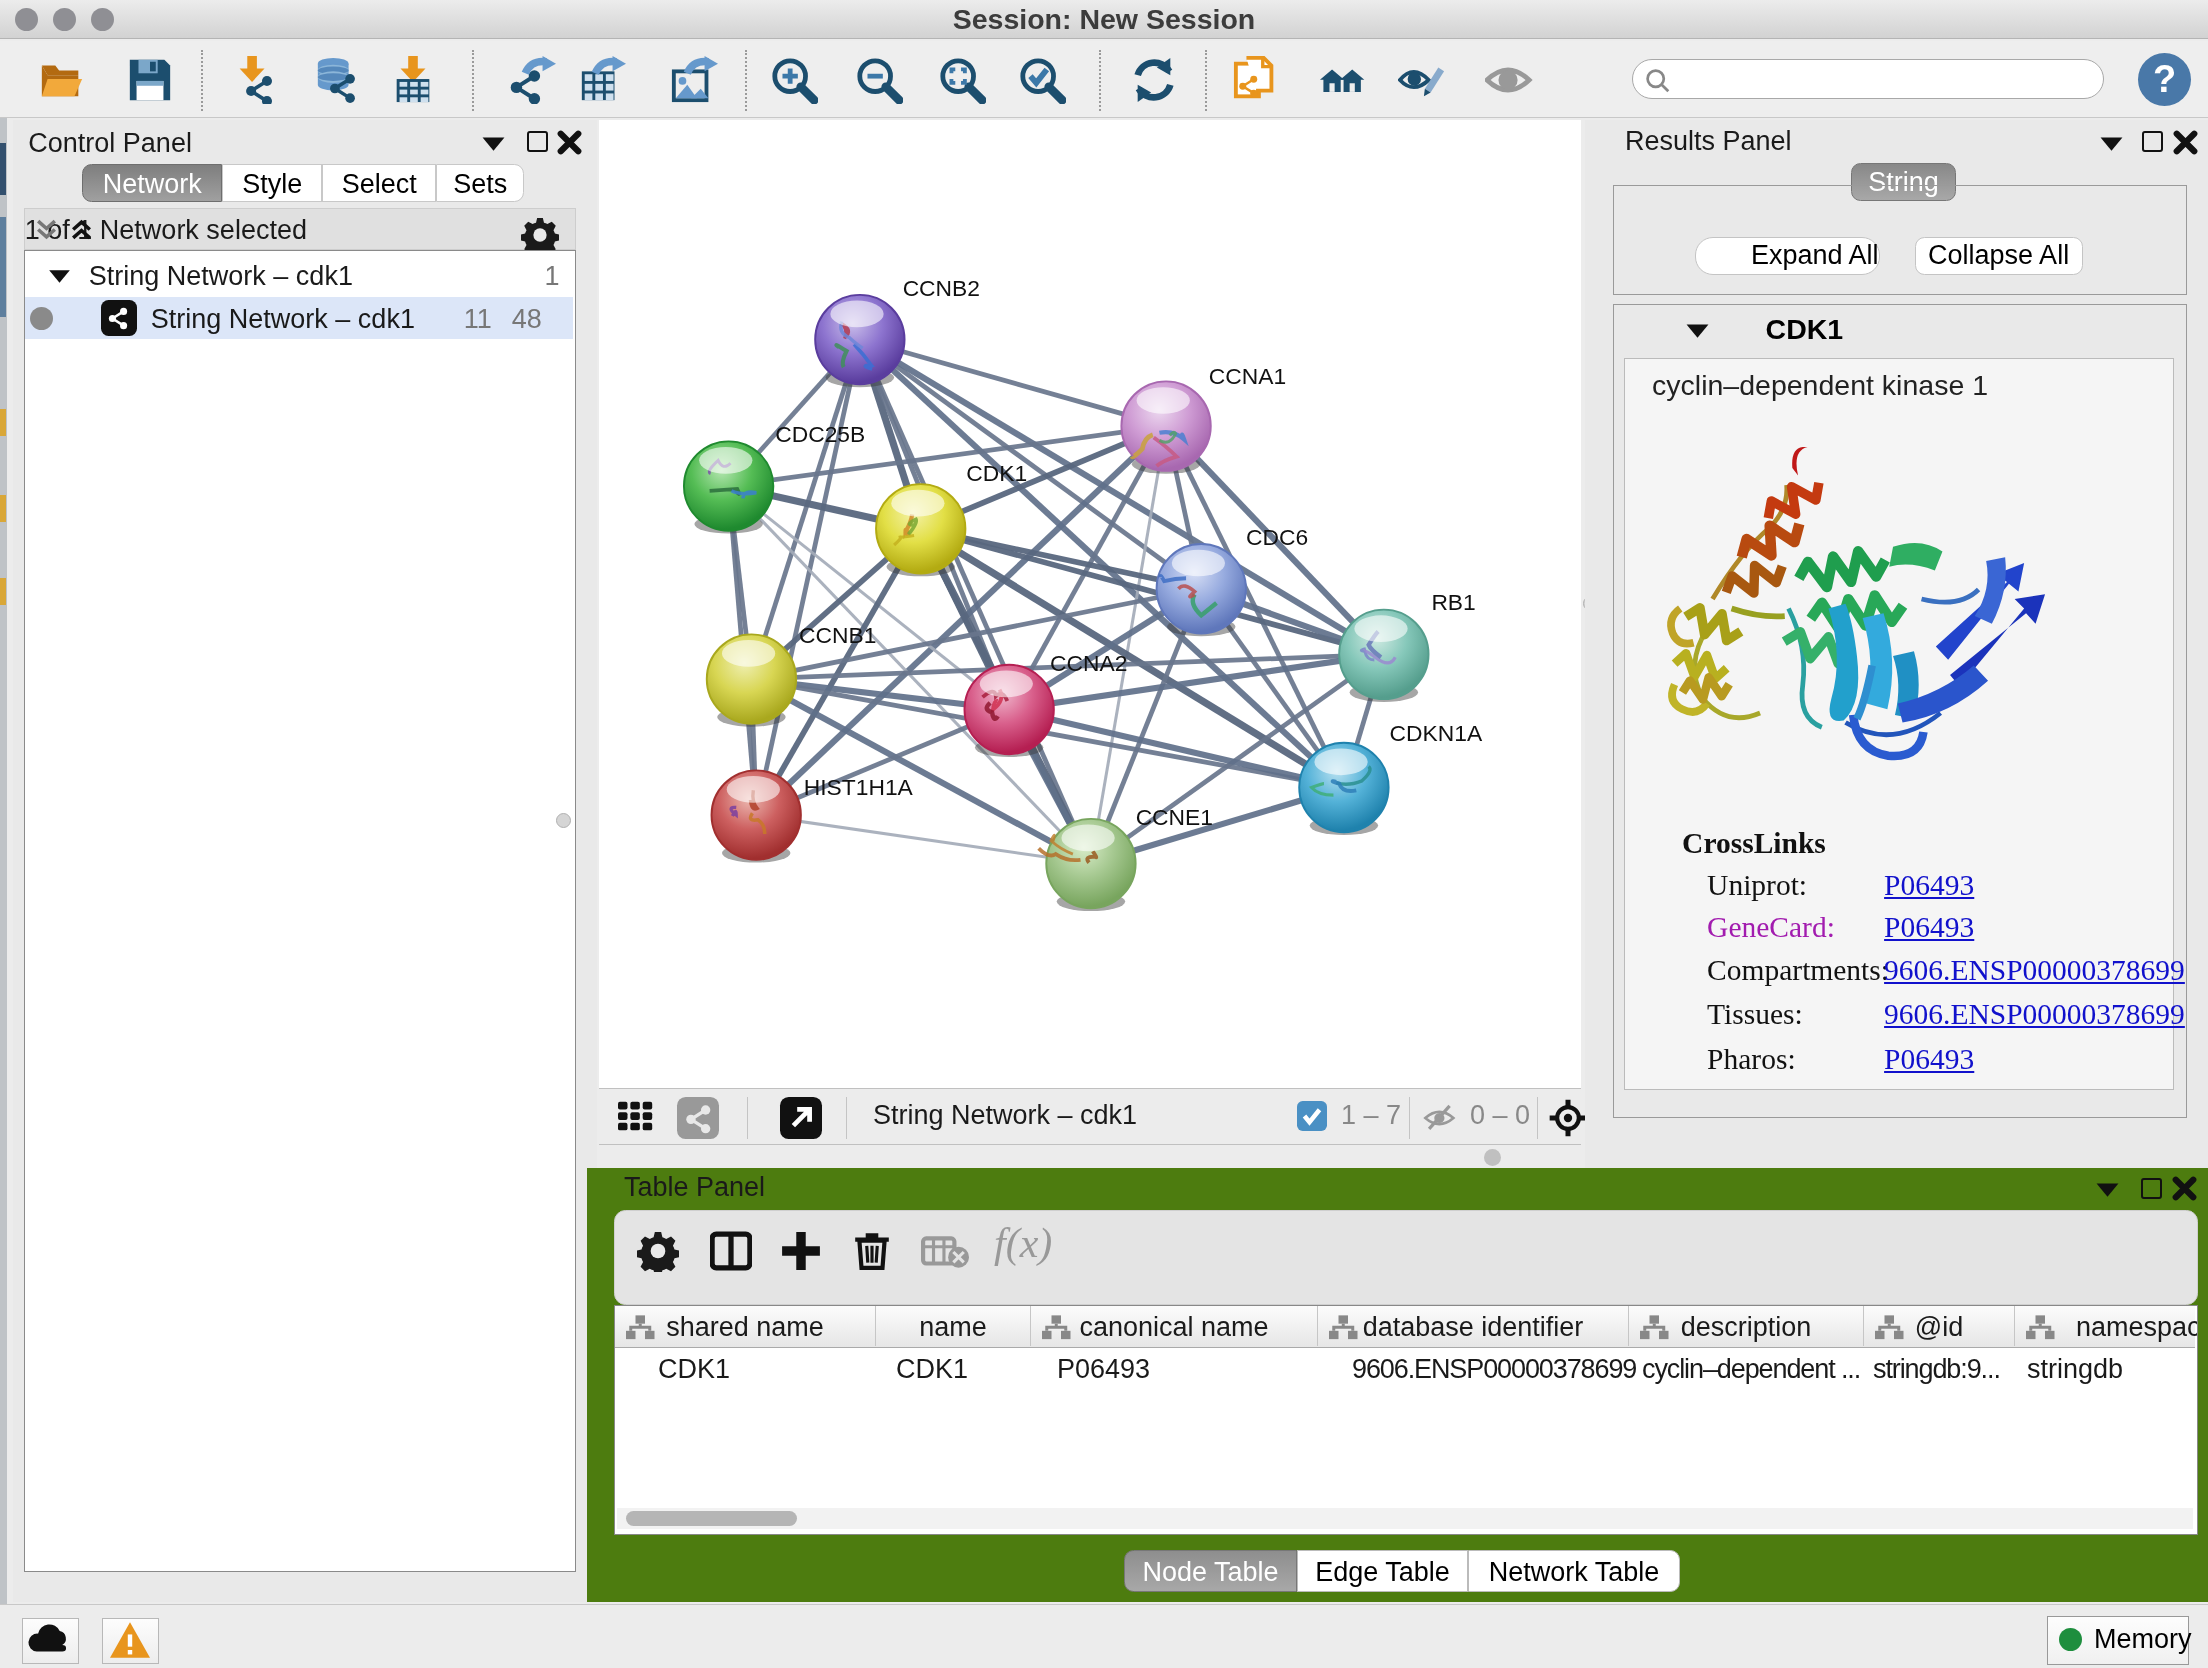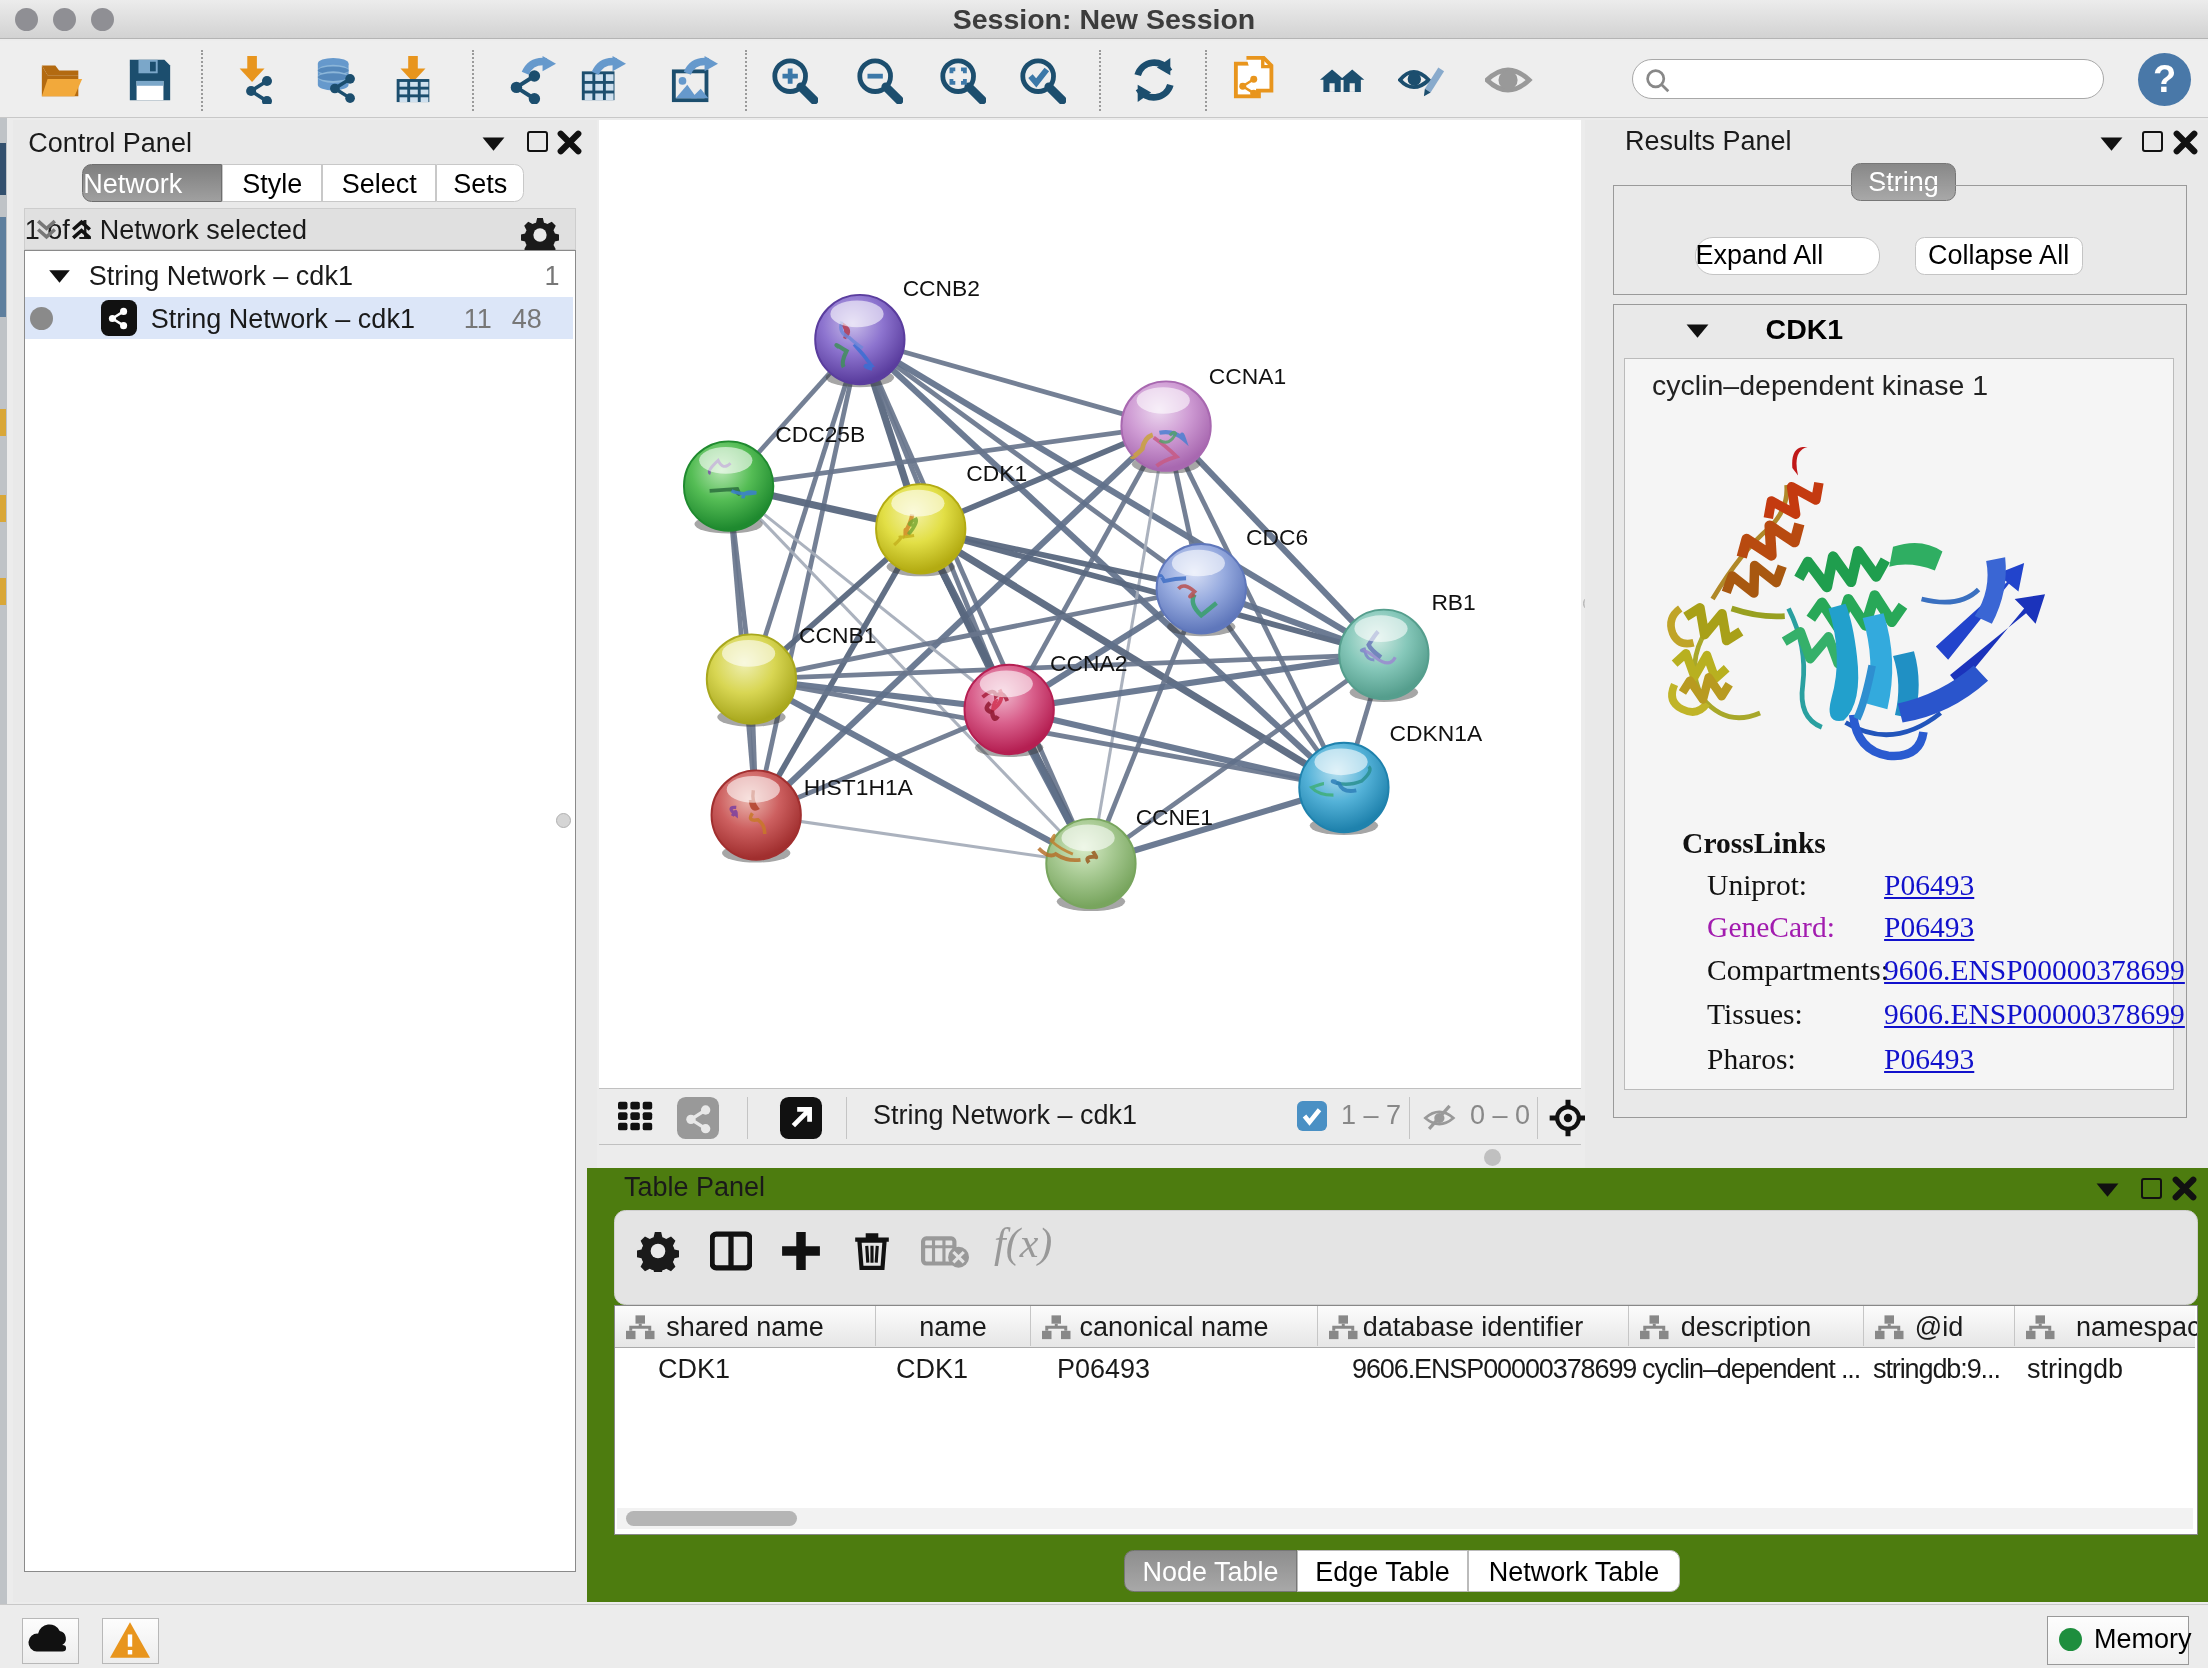--- a/index.html
+++ b/index.html
@@ -180,21 +180,21 @@
 <div class="abs" style="left:13.3px;top:120px;width:584px;height:1482px;background:#e9e9e9">
     <div class="abs t28" style="left:15px;top:7.6px">Control Panel</div>
     <svg viewBox="0 0 20 14" style="width:25px;height:17px;position:absolute;left:468px;top:15px">
       <path d="M1 2 L19 2 L10 13 Z" fill="#111"></path>
     </svg>
     <div style="position:absolute;left:514px;top:11.4px;width:21px;height:21px;border:2.9px solid #111;border-radius:2.9px"></div>
     <svg viewBox="0 0 20 20" style="width:25px;height:25px;position:absolute;left:544px;top:9.5px">
       <path d="M3 3 L17 17 M17 3 L3 17" stroke="#111" stroke-width="5" stroke-linecap="round"></path>
     </svg>
     <div class="abs" style="left:69px;top:44px;height:38px;display:flex;font-size:27px">
-      <div style="width:140px;background:linear-gradient(#7e7e7e,#a0a0a0);color:#fff;text-align:left;line-height:38px;border-radius:9.5px 0 0 9.5px;border:1px solid #6e6e6e">Network</div>
+      <div style="width:140px;background:linear-gradient(#7e7e7e,#a0a0a0);color:#fff;text-align:center;line-height:38px;border-radius:9.5px 0 0 9.5px;border:1px solid #6e6e6e">Network</div>
       <div style="width:100px;background:#fff;text-align:center;line-height:38px;border:1px solid #c8c8c8">Style</div>
       <div style="width:114px;background:#fff;text-align:center;line-height:38px;border:1px solid #c8c8c8">Select</div>
       <div style="width:88px;background:#fff;text-align:center;line-height:38px;border-radius:0 9.5px 9.5px 0;border:1px solid #c8c8c8">Sets</div>
     </div>
     <div class="abs" style="left:10.5px;top:88px;width:552px;height:42px;background:#e0e0e0;border:1px solid #cdcdcd">
       <svg viewBox="0 0 24 24" style="position:absolute;left:9.5px;top:7.6px;width:25px;height:25px">
         <path d="M4 4 L12 11 L20 4 M4 12 L12 19 L20 12" stroke="#777" stroke-width="3.4" fill="none"></path>
       </svg>
       <svg viewBox="0 0 24 24" style="position:absolute;left:44px;top:7.6px;width:25px;height:25px">
         <path d="M4 20 L12 13 L20 20 M4 12 L12 5 L20 12" stroke="#111" stroke-width="3.4" fill="none"></path>
@@ -476,21 +476,21 @@
     <div class="abs t28" style="left:40px;top:5.7px">Results Panel</div>
     <svg viewBox="0 0 20 14" style="width:25px;height:17px;position:absolute;left:514px;top:15px">
       <path d="M1 2 L19 2 L10 13 Z" fill="#111"></path>
     </svg>
     <div style="position:absolute;left:557px;top:11.4px;width:21px;height:21px;border:2.9px solid #111;border-radius:2.9px"></div>
     <svg viewBox="0 0 20 20" style="width:25px;height:25px;position:absolute;left:588px;top:9.5px">
       <path d="M3 3 L17 17 M17 3 L3 17" stroke="#111" stroke-width="5" stroke-linecap="round"></path>
     </svg>
     <div class="abs" style="left:266px;top:43px;width:105px;height:38px;background:linear-gradient(#888,#a8a8a8);border:1px solid #777;border-radius:9.5px;color:#fff;font-size:27px;text-align:center;line-height:36px">String</div>
     <div class="abs" style="left:27.6px;top:65px;width:574px;height:110px;border:1.9px solid #9a9a9a">
-      <div class="abs" style="left:81px;top:51px;width:185px;height:38px;background:#fff;border:1.9px solid #c4c4c4;border-radius:18px;font-size:27px;text-align:left;line-height:34px">Expand All</div>
+      <div class="abs" style="left:81px;top:51px;width:185px;height:38px;background:#fff;border:1.9px solid #c4c4c4;border-radius:18px;font-size:27px;text-align:right;line-height:34px">Expand All</div>
       <div class="abs" style="left:301px;top:51px;width:168px;height:38px;background:#fff;border:1.9px solid #c4c4c4;border-radius:9.5px;font-size:27px;text-align:center;line-height:34px">Collapse All</div>
     </div>
     <div class="abs" style="left:27.6px;top:184px;width:574px;height:814px;border:1.9px solid #9a9a9a">
       <svg viewBox="0 0 20 14" style="width:25px;height:17px;position:absolute;left:71px;top:17px">
         <path d="M1 2 L19 2 L10 13 Z" fill="#111"></path>
       </svg>
       <div class="abs" style="left:152px;top:7.6px;font-size:28.5px;font-weight:bold">CDK1</div>
       <div class="abs" style="left:10.5px;top:53px;width:550px;height:732px;background:#f5f5f5;border:1px solid #bbb">
         <div class="abs" style="left:27px;top:9.5px;font-size:28.5px;color:#222">cyclin–dependent kinase 1</div>
         <div class="abs" style="left:57px;top:468px;font-family:'Liberation Serif',serif;font-size:29.5px;font-weight:bold;color:#111">CrossLinks</div>

